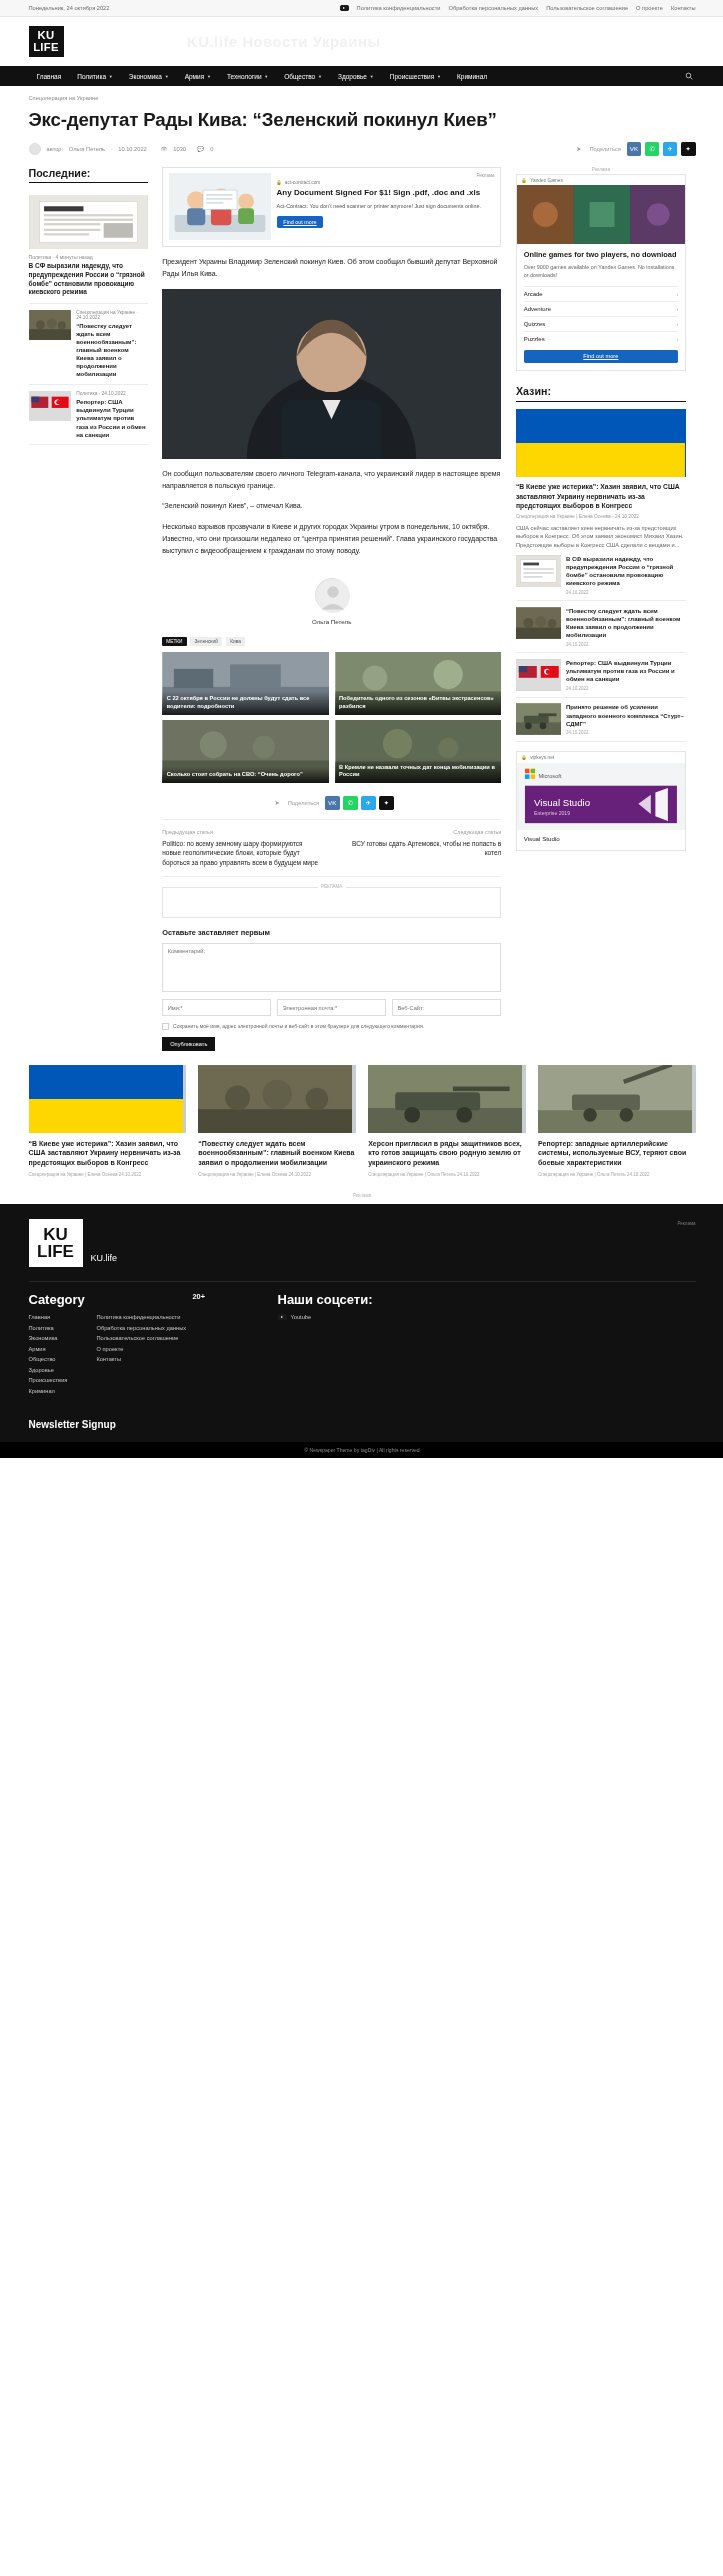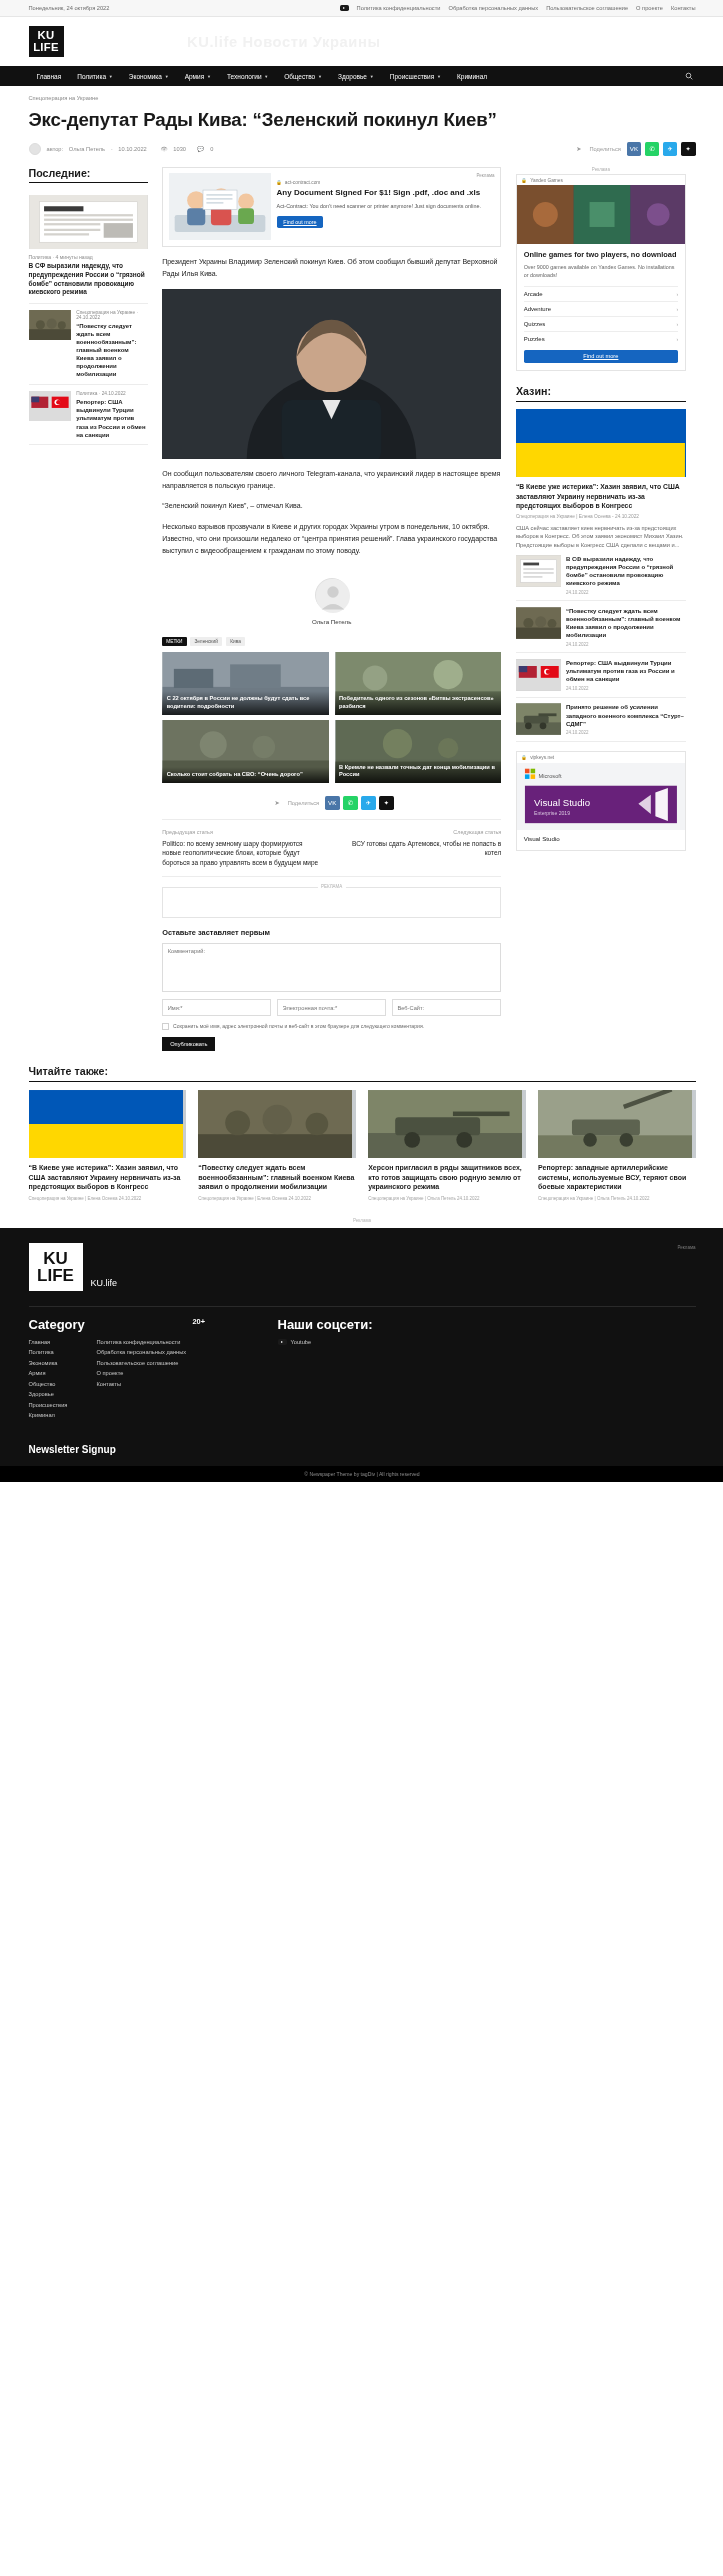--- a/index.html
+++ b/index.html
@@ -652,21 +652,20 @@
                 <text x="30" y="76" font-family="Liberation Sans" font-size="17" fill="#ffffff">Visual Studio</text>
                 <text x="30" y="92" font-family="Liberation Sans" font-size="9" fill="#d9c7e0">Enterprise 2019</text>
               </svg>
           </div>
           <div class="vs-body">Visual Studio</div>
         </div>
       </div>
     </div>
 
     <div class="ra">
-      <div class="sec-head line">Читайте также:</div>
       <div class="ra-grid">
         <div>
           <div class="ra-img">
             <svg width="154" height="68" viewBox="0 0 272 120">
                 <rect width="272" height="60" fill="#0057b7"></rect>
                 <rect y="60" width="272" height="60" fill="#ffd700"></rect>
               </svg>
           </div>
           <div class="ra-t">“В Киеве уже истерика”: Хазин заявил, что США заставляют Украину нервничать из-за предстоящих выборов в Конгресс</div>
           <div class="ra-m">Спецоперация на Украине | Елена Осеева

